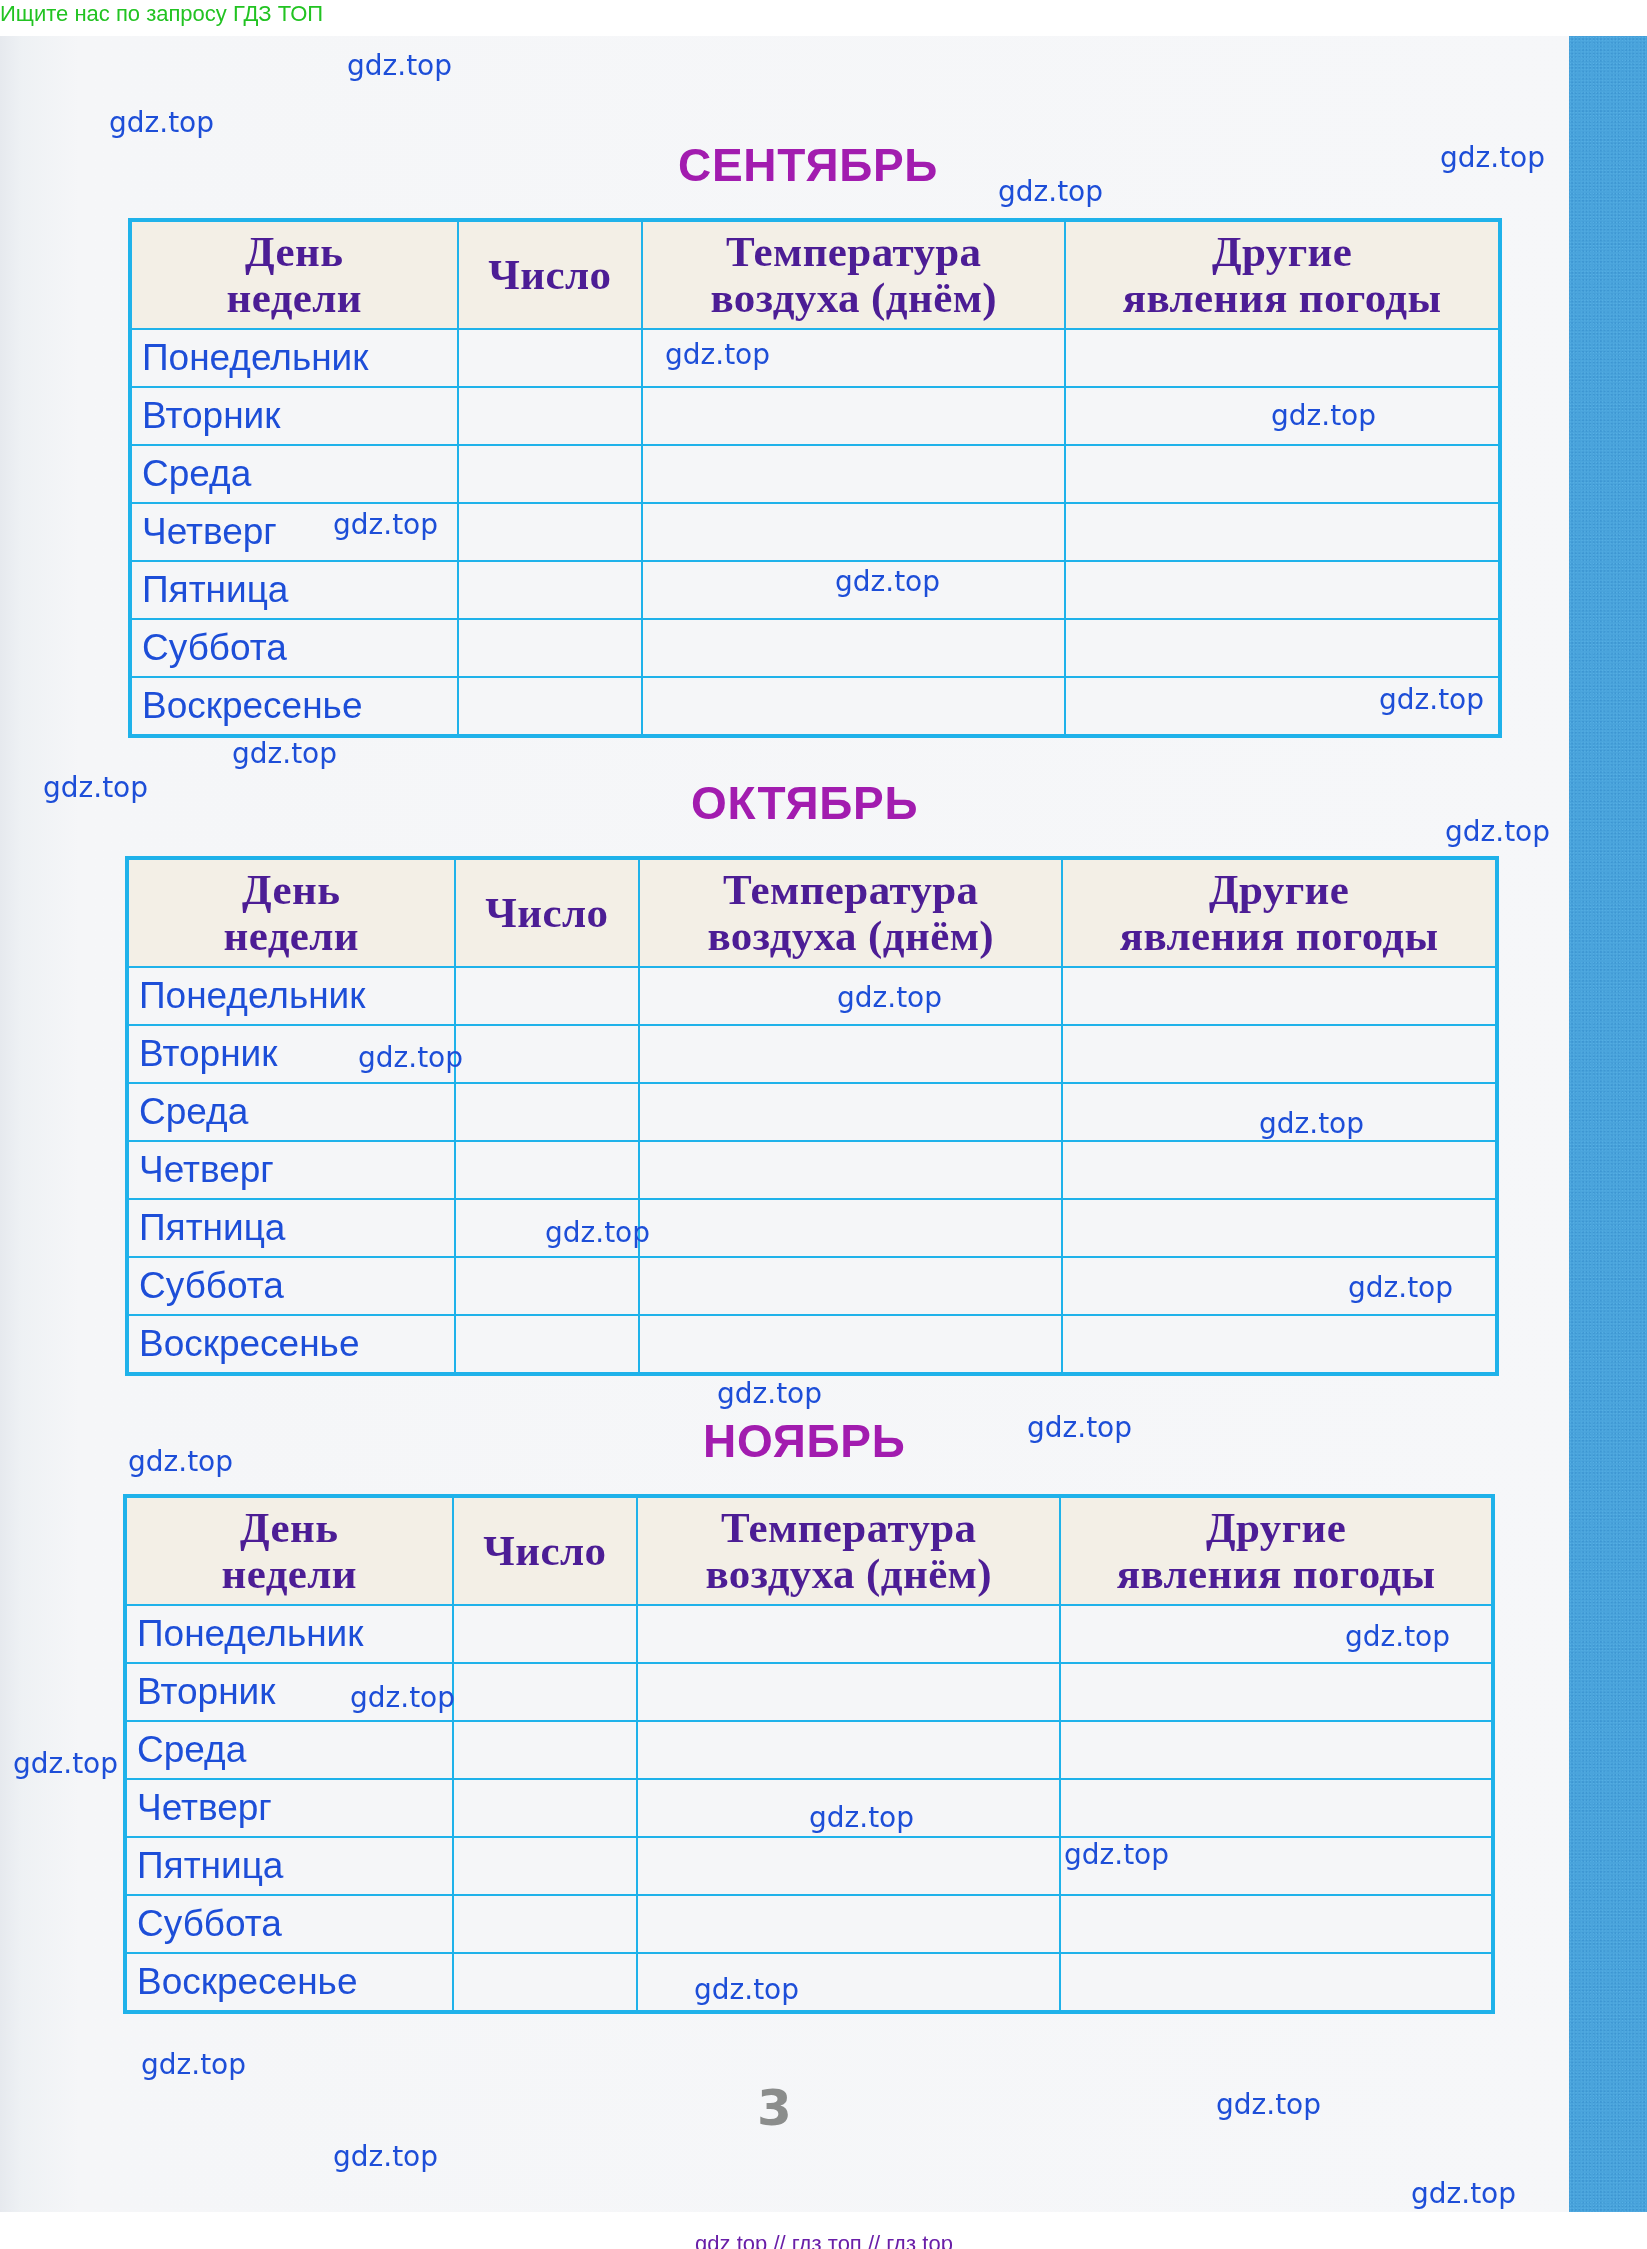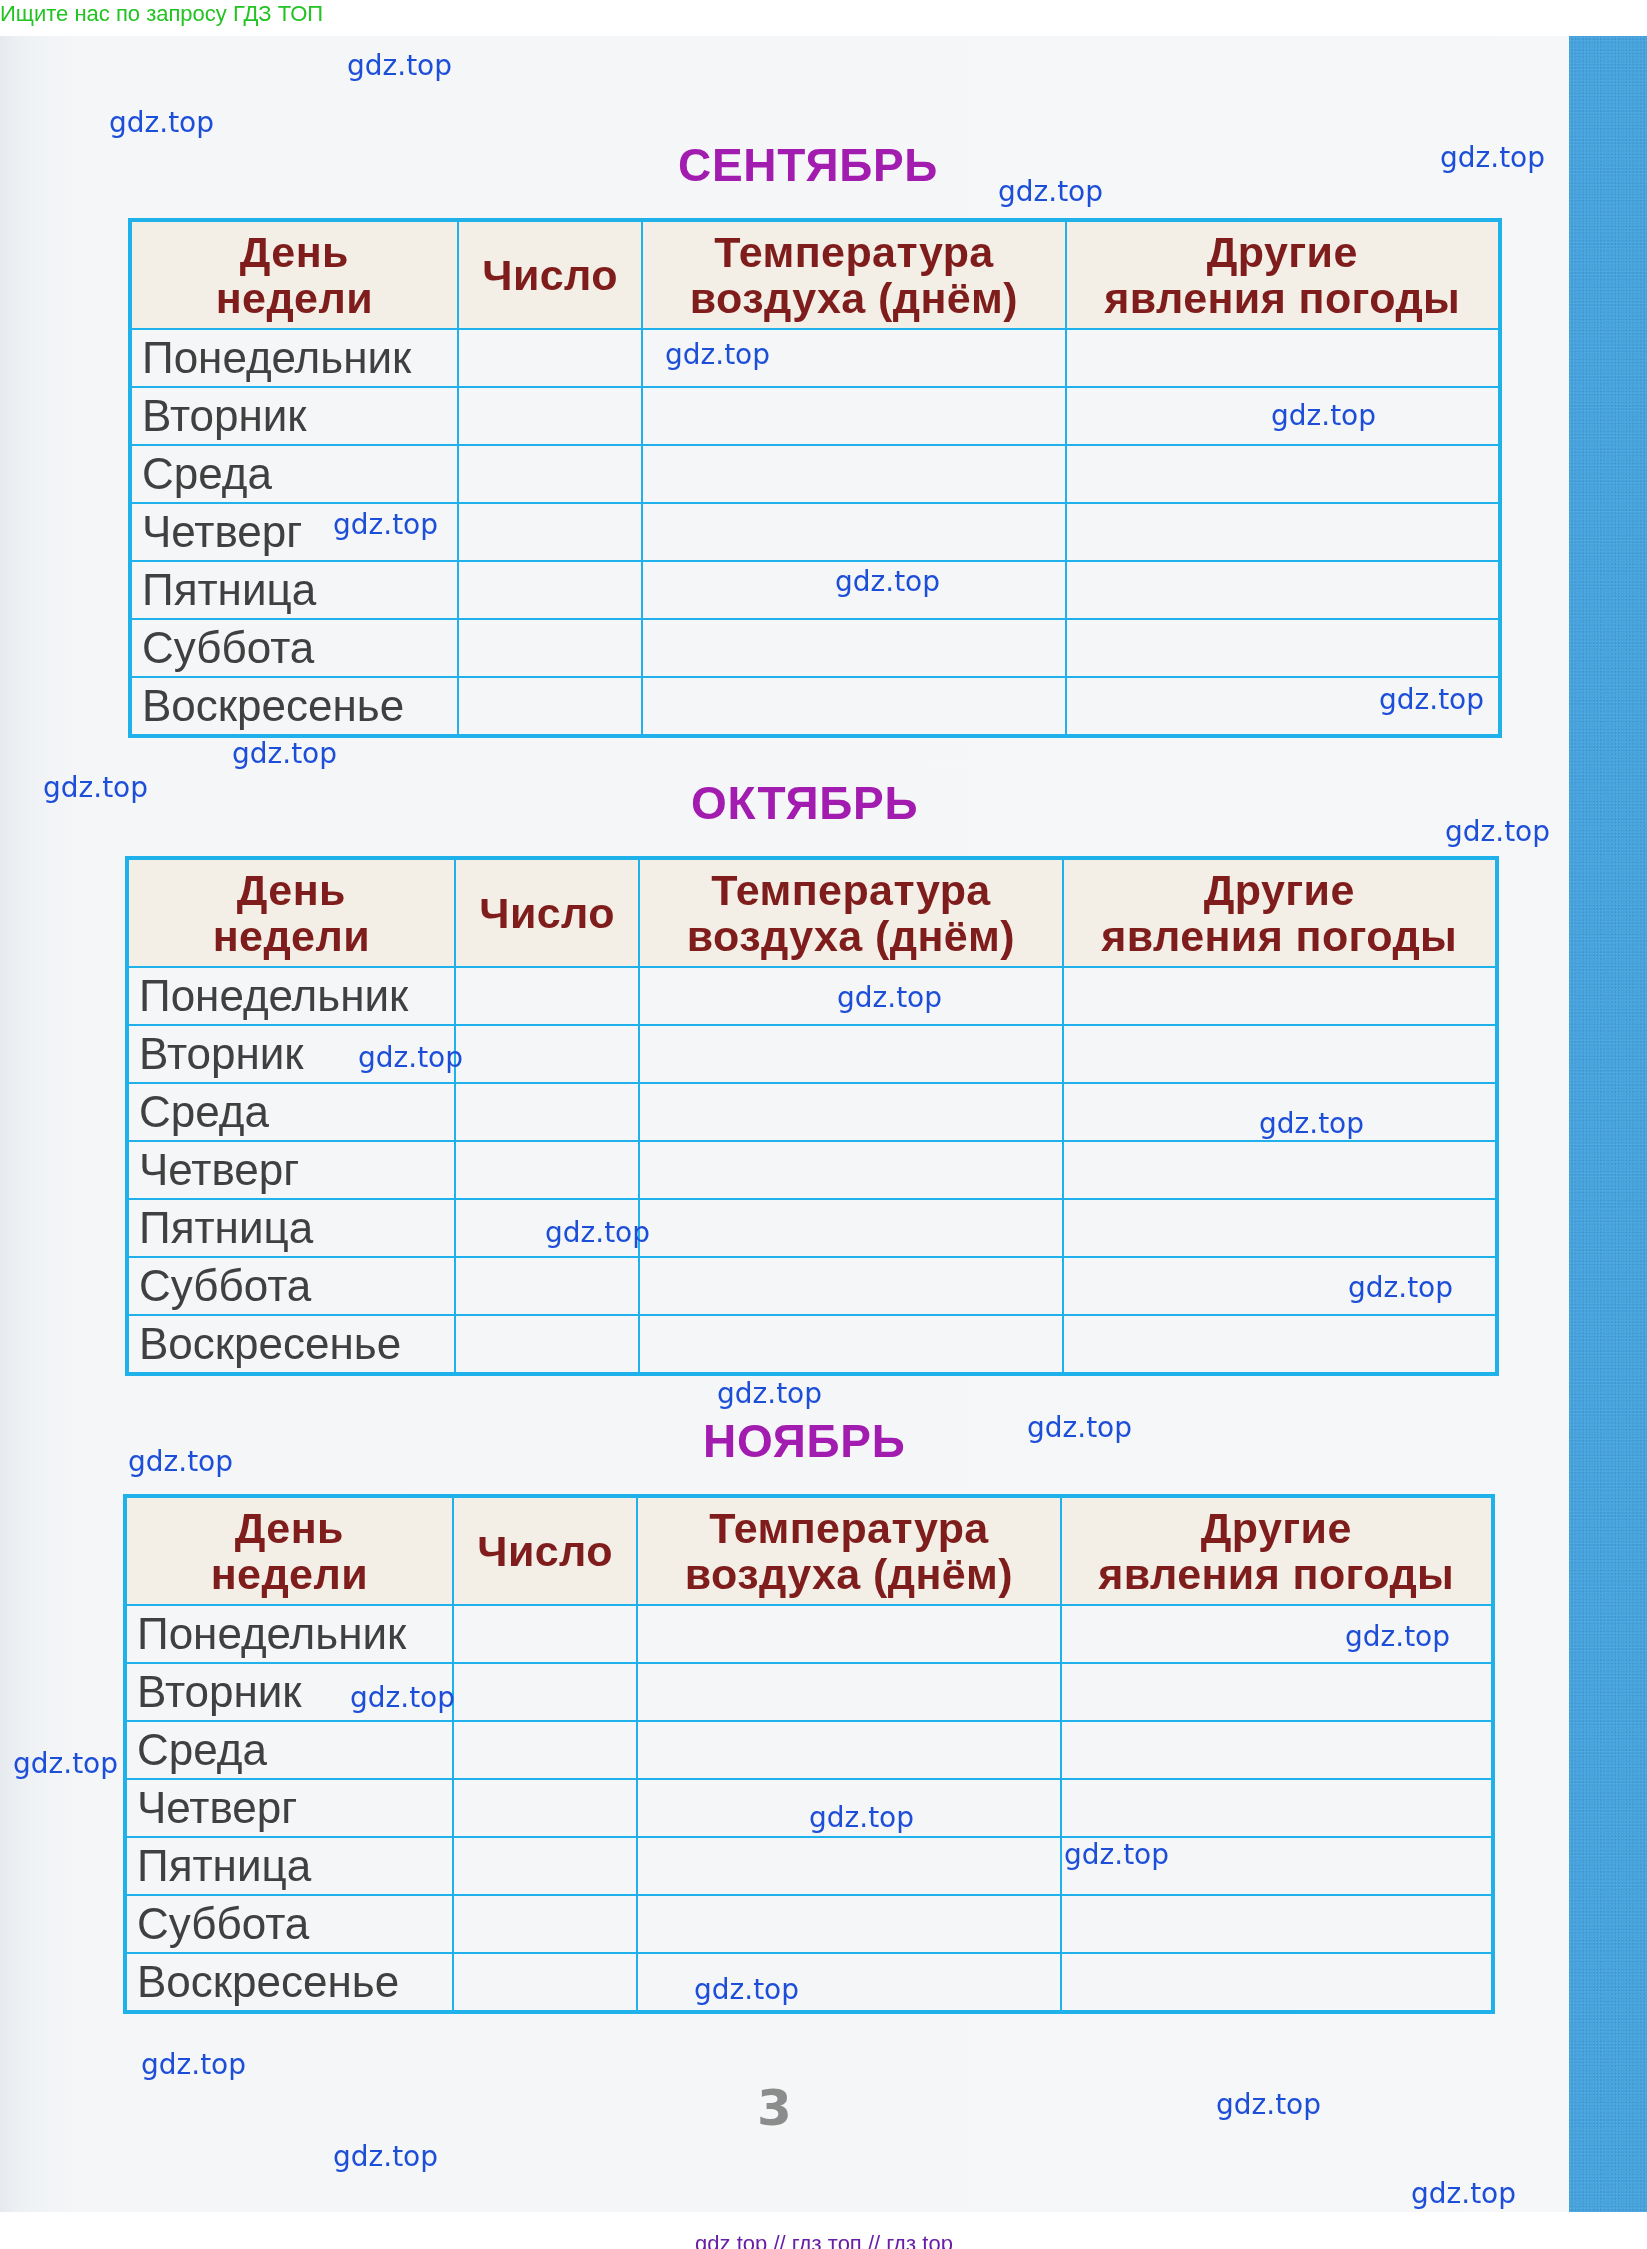--- a/index.html
+++ b/index.html
@@ -40,29 +40,30 @@
     font-family:"Liberation Sans", sans-serif;
   }
   table.weather {
     position:absolute; border-collapse:collapse;
     border:4.3px solid #1fb2ea;
   }
   table.weather td, table.weather th {
     border:2.9px solid #1fb2ea; padding:0; box-sizing:border-box;
   }
   table.weather th {
-    background:#f3efe6; color:#7f1d1d; font-weight:bold;
+    background:#f3efe6; color:#4c1d95; font-weight:bold;
     font-size:43px; line-height:46px; text-align:center; height:109px;
     letter-spacing:0.4px;
+    font-family:Liberation Serif, serif;
   }
   table.weather td {
     height:57px; background:#f5f6f8;
   }
   table.weather td.day {
-    color:#404040; font-size:44px; padding-left:10px; line-height:56px;
+    color:#1d4ed8; font-size:37px; padding-left:10px; line-height:56px;
     white-space:nowrap;
   }
   .wm {
     position:absolute; font-size:28px; color:#1d4ed8;
     font-family:"DejaVu Sans", sans-serif;
   }
   .page-number {
     position:absolute; left:757px; top:2079px; font-size:50px;
     font-weight:bold; color:#8b8d8c; font-family:"DejaVu Sans", sans-serif;
   }

